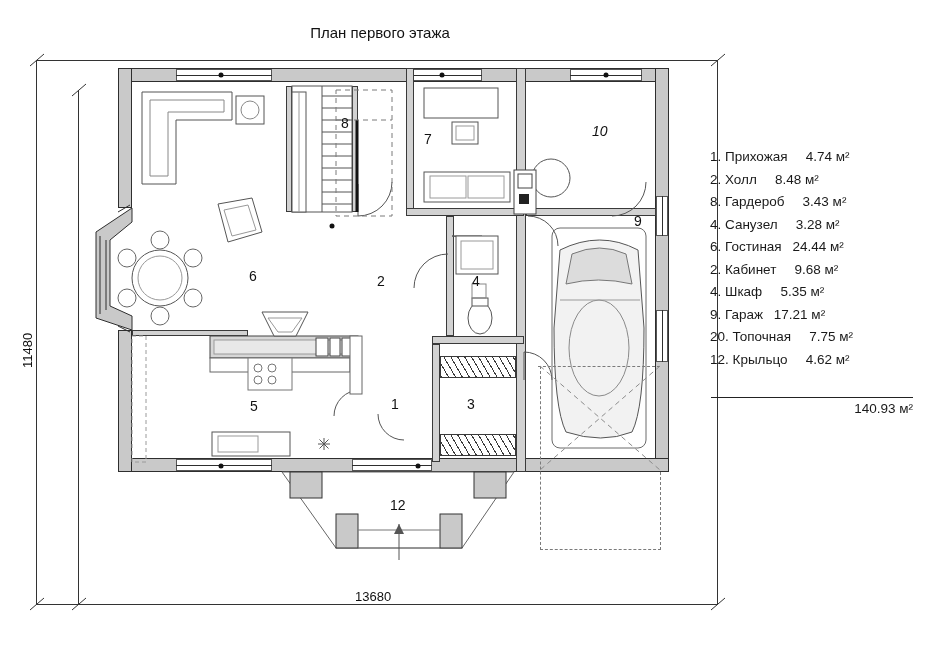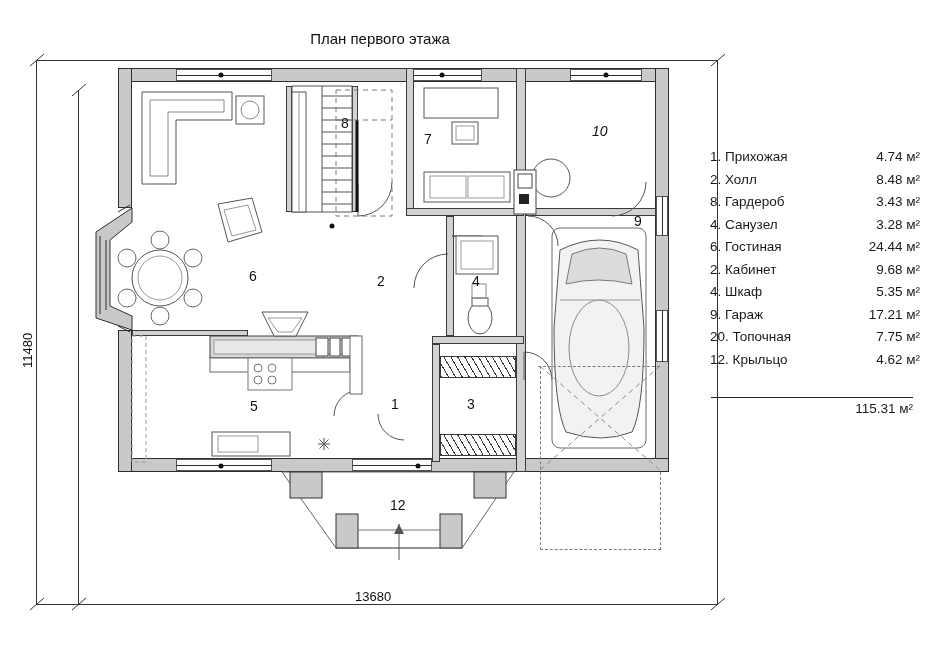--- a/index.html
+++ b/index.html
@@ -5,21 +5,21 @@
   html,body{margin:0;padding:0;}
   body{
     width:940px;height:665px;background:#ffffff;
     font-family:"Liberation Sans", sans-serif;
     color:#1a1a1a;position:relative;overflow:hidden;
   }
   .root{position:absolute;inset:0;}
 
   
   .title{
-    position:absolute;left:0;top:30px;width:760px;text-align:center;
+    position:absolute;left:0;top:24px;width:760px;text-align:center;
     font-size:15px;color:#111;
   }
 
   
   .dim-line{position:absolute;background:#333;}
   .dim-h{height:1px;}
   .dim-v{width:1px;}
   .dim-label{position:absolute;font-size:13px;color:#111;}
   .dim-label.vert{transform:rotate(-90deg);transform-origin:left top;white-space:nowrap;}
 
@@ -33,21 +33,21 @@
   .dash-v{position:absolute;width:0;border-left:1px dashed #7a7a7a;}
   .room-num{position:absolute;font-size:14px;color:#111;}
   .hatch{
     position:absolute;box-sizing:border-box;border:1px solid #3a3a3a;background:
       repeating-linear-gradient(60deg,#3a3a3a 0 1px,transparent 1px 6px),#ffffff;
   }
   .thin-box{position:absolute;box-sizing:border-box;border:1px solid #555;background:#fff;}
 
   
   .legend{position:absolute;left:710px;top:146px;width:210px;font-size:13.5px;}
-  .legend .row{display:flex;justify-content:space-between;line-height:22.5px;white-space:nowrap;}
+  .legend .row{display:flex;justify-content:flex-start;line-height:22.5px;white-space:nowrap;}
   .legend .row .nm{text-align:left;}
   .legend .row .ar{text-align:right;min-width:62px;}
   .legend-rule{position:absolute;left:711px;top:397px;width:202px;height:1px;background:#222;}
   .legend-total{position:absolute;left:710px;top:401px;width:203px;text-align:right;font-size:13.5px;}
 
   svg.ov{position:absolute;left:0;top:0;width:940px;height:665px;pointer-events:none;}
 </style>
 </head>
 <body>
 
@@ -321,15 +321,15 @@
     <div class="row">
         <span class="nm">20. Топочная</span>
         <span class="ar">7.75 м²</span>
       </div>
     <div class="row">
         <span class="nm">12. Крыльцо</span>
         <span class="ar">4.62 м²</span>
       </div>
   </div>
   <div class="legend-rule"></div>
-  <div class="legend-total">115.31 м²</div>
+  <div class="legend-total">140.93 м²</div>
 
 </div>
 
 </body></html>

